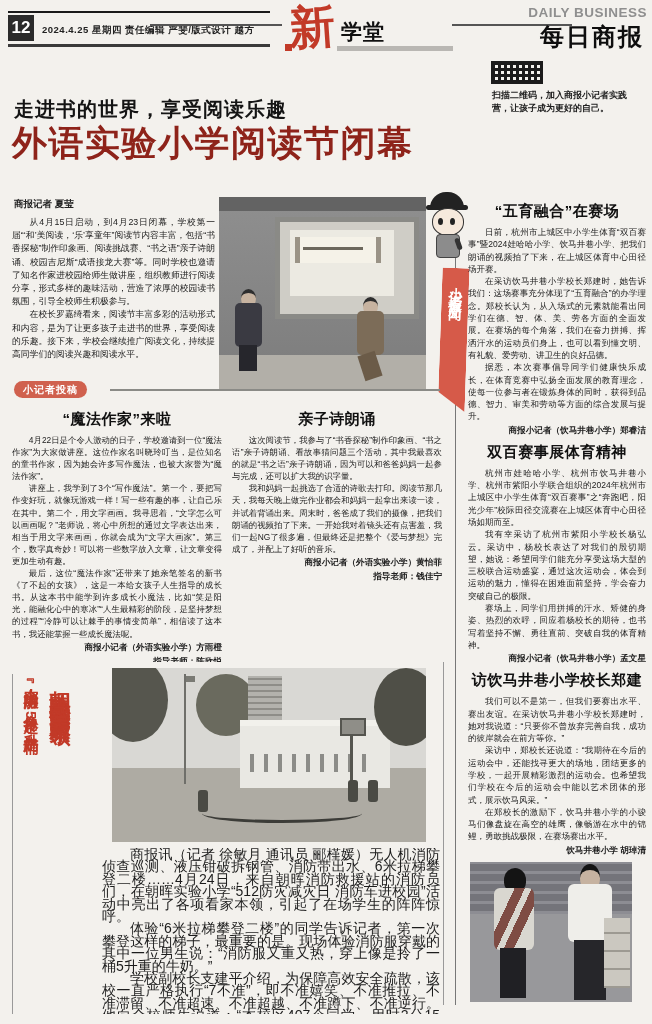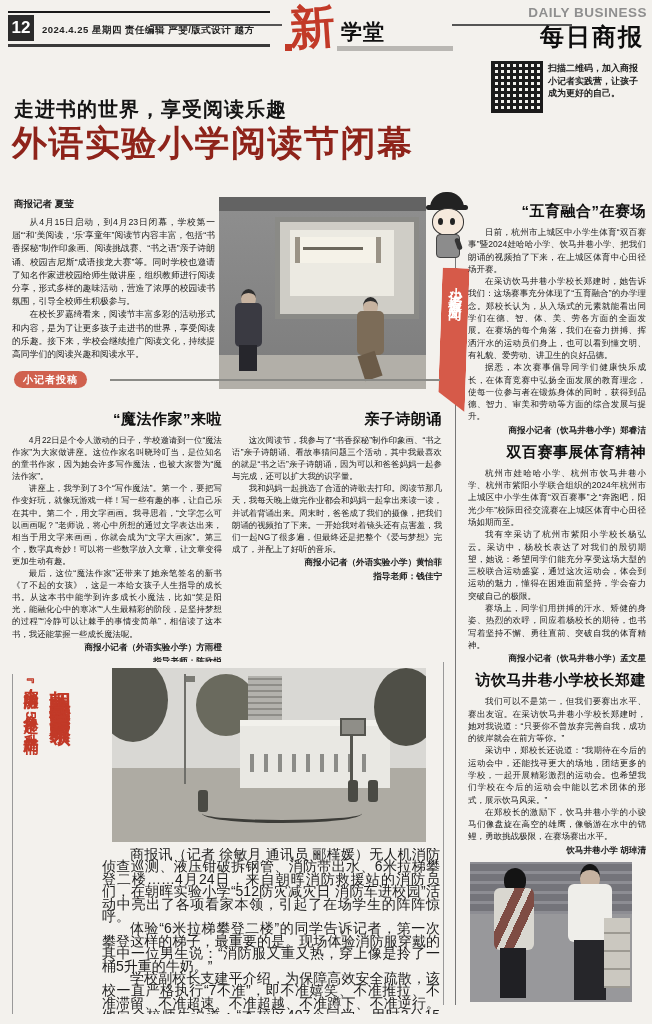--- a/index.html
+++ b/index.html
@@ -18,21 +18,21 @@
              font-weight:bold;color:#c23a28;transform:rotate(-4deg);}
   .mast .seal{position:absolute;left:2px;top:40px;width:7px;height:7px;background:#c23a28;}
   .mast .rest{position:absolute;left:58px;top:14px;font-size:21px;font-weight:bold;color:#111;letter-spacing:1px;}
   .mast .underbar{position:absolute;left:54px;top:42px;width:116px;height:5px;background:#b9b7b3;}
   .mast-line-l{position:absolute;left:150px;top:24px;width:132px;height:1.5px;background:#555;}
   .mast-line-r{position:absolute;left:452px;top:24px;width:120px;height:1.5px;background:#555;}
   .paper-en{position:absolute;right:5px;top:5px;font-size:13.5px;font-weight:bold;color:#8f8f8f;letter-spacing:.5px;}
   .paper-cn{position:absolute;right:8px;top:21px;font-family:"DejaVu Serif",serif;font-size:24px;font-weight:bold;color:#0e0e0e;letter-spacing:2px;}
 
   
-  .qrblock{position:absolute;left:492px;top:62px;width:152px;height:52px;display:flex;gap:6px;}
+  .qrblock{position:absolute;left:492px;top:62px;width:152px;height:52px;display:flex;gap:6px;flex-direction:column;}
   .qr{width:50px;height:50px;background:
       repeating-linear-gradient(0deg,#1b1b1b 0 3px,transparent 3px 6px),
       repeating-linear-gradient(90deg,#1b1b1b 0 3px,#f3f1ed 3px 6px);
       outline:2px solid #1b1b1b;outline-offset:-1px;}
   .qrcap{flex:1;font-size:9px;line-height:12.5px;font-weight:bold;color:#222;}
 
   
   .kicker{position:absolute;left:14px;top:96px;font-size:20px;font-weight:bold;color:#141414;letter-spacing:1px;}
   .headline{position:absolute;left:12px;top:120px;font-size:35px;font-weight:bold;color:#8e231a;letter-spacing:1.5px;}
   .byline{position:absolute;left:14px;top:198px;font-size:9.5px;font-weight:bold;color:#222;}
@@ -94,26 +94,26 @@
   .m-eye{position:absolute;top:26px;width:5px;height:7px;border-radius:50%;background:#222;}
   .m-body{position:absolute;left:10px;top:42px;width:22px;height:22px;border-radius:4px;background:#8c8c8c;border:1px solid #444;}
   .m-mic{position:absolute;left:30px;top:46px;width:5px;height:12px;border-radius:3px;background:#333;transform:rotate(-20deg);}
   .ribbon{position:absolute;left:440px;top:268px;width:27px;height:148px;background:#d65a49;
           clip-path:polygon(0 0,100% 0,100% 97%,0 84%);transform:rotate(2deg);
           display:flex;justify-content:center;}
   .ribbon span{writing-mode:vertical-rl;font-size:13.5px;font-weight:bold;color:#fff;letter-spacing:4px;margin-top:8px;}
 
   
   .rcol{position:absolute;left:468px;top:196px;width:178px;height:660px;overflow:hidden;}
-  .rcol h3, .sub h3{font-size:15px;font-weight:bold;color:#101010;text-align:right;margin:6px 0 5px;letter-spacing:.5px;}
+  .rcol h3, .sub h3{font-size:15px;font-weight:bold;color:#101010;text-align:center;margin:6px 0 5px;letter-spacing:.5px;}
   .colp{font-size:8.5px;line-height:12.3px;text-align:justify;}
   .sig{font-size:8.6px;font-weight:bold;text-align:right;margin:2px 0 6px;}
 
   
-  .badge-row{position:absolute;left:14px;top:371px;width:428px;height:18px;padding-left:40px;}
+  .badge-row{position:absolute;left:14px;top:381px;width:428px;height:18px;padding-left:40px;}
   .badge{position:absolute;left:0;top:0;height:17px;padding:0 9px;border-radius:9px;background:#d0614e;
          color:#fff;font-size:10px;font-weight:bold;display:flex;align-items:center;letter-spacing:1px;}
   .badge-line{position:absolute;left:96px;top:8px;width:330px;height:2px;background:#8a8a86;}
   .subs{position:absolute;left:12px;top:404px;width:430px;height:258px;display:flex;gap:10px;overflow:hidden;}
   .sub{flex:1;overflow:hidden;}
   .subp{font-size:8.4px;line-height:12.1px;text-align:justify;}
 
   
   .bottom{position:absolute;left:12px;top:664px;width:430px;height:352px;overflow:hidden;}
   .vtitle-wrap{position:absolute;left:0;top:10px;width:94px;height:340px;border-left:1px solid #999;display:flex;flex-direction:row;gap:6px;padding-left:8px;}

